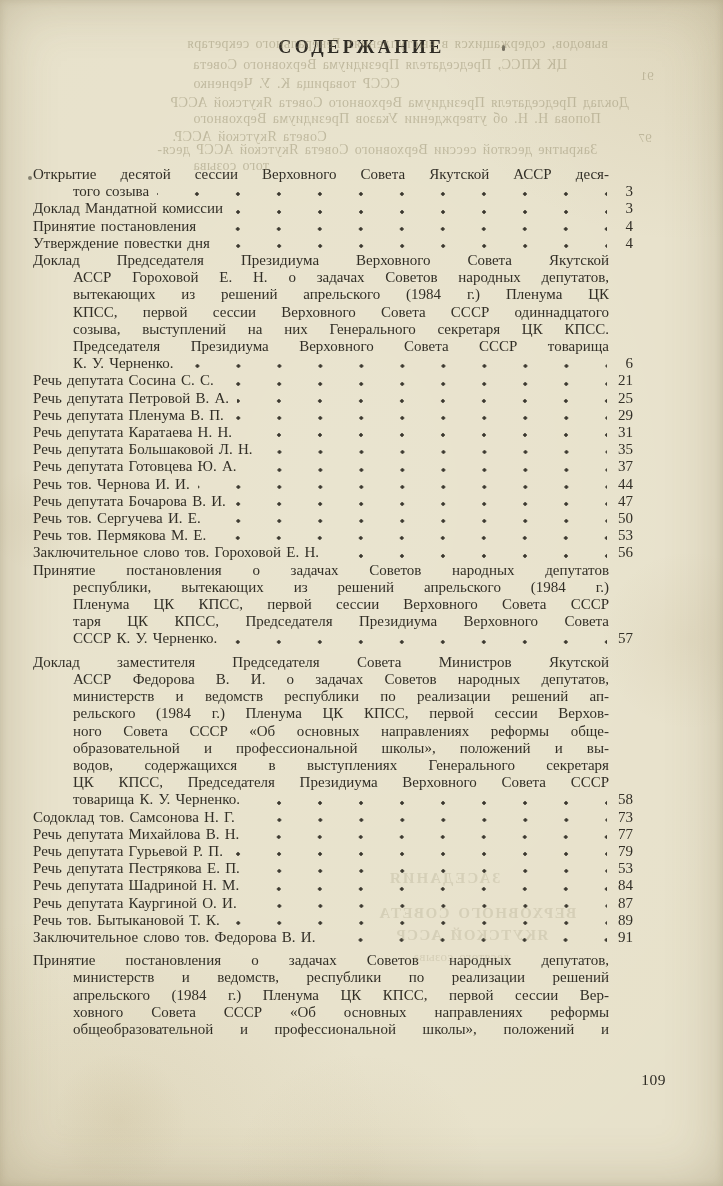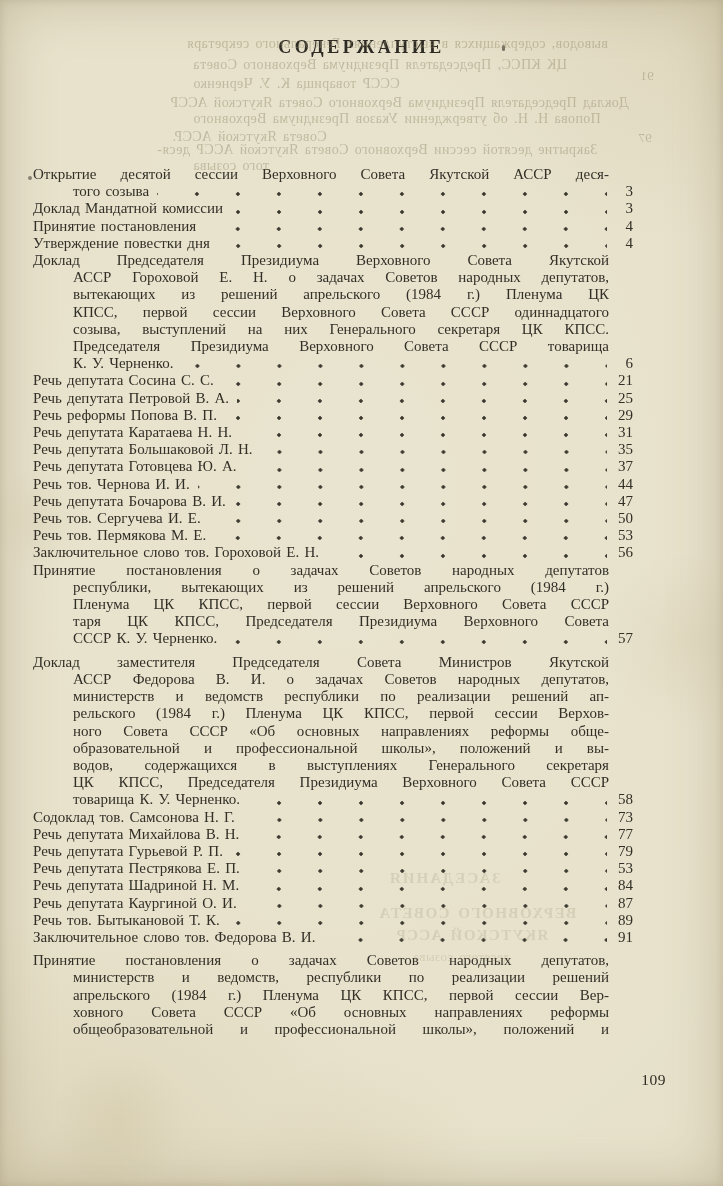--- a/index.html
+++ b/index.html
@@ -144,21 +144,21 @@
       </div>
       <div class="toc-entry">
         <div class="toc-lastline">
           <span class="t">Речь депутата Петровой В. А.</span>
           <span class="leader"></span>
           <span class="num">25</span>
         </div>
       </div>
       <div class="toc-entry">
         <div class="toc-lastline">
-          <span class="t">Речь реформы Попова В. П.</span>
+          <span class="t">Речь депутата Пленума В. П.</span>
           <span class="leader"></span>
           <span class="num">29</span>
         </div>
       </div>
       <div class="toc-entry">
         <div class="toc-lastline">
           <span class="t">Речь депутата Каратаева Н. Н.</span>
           <span class="leader"></span>
           <span class="num">31</span>
         </div>

